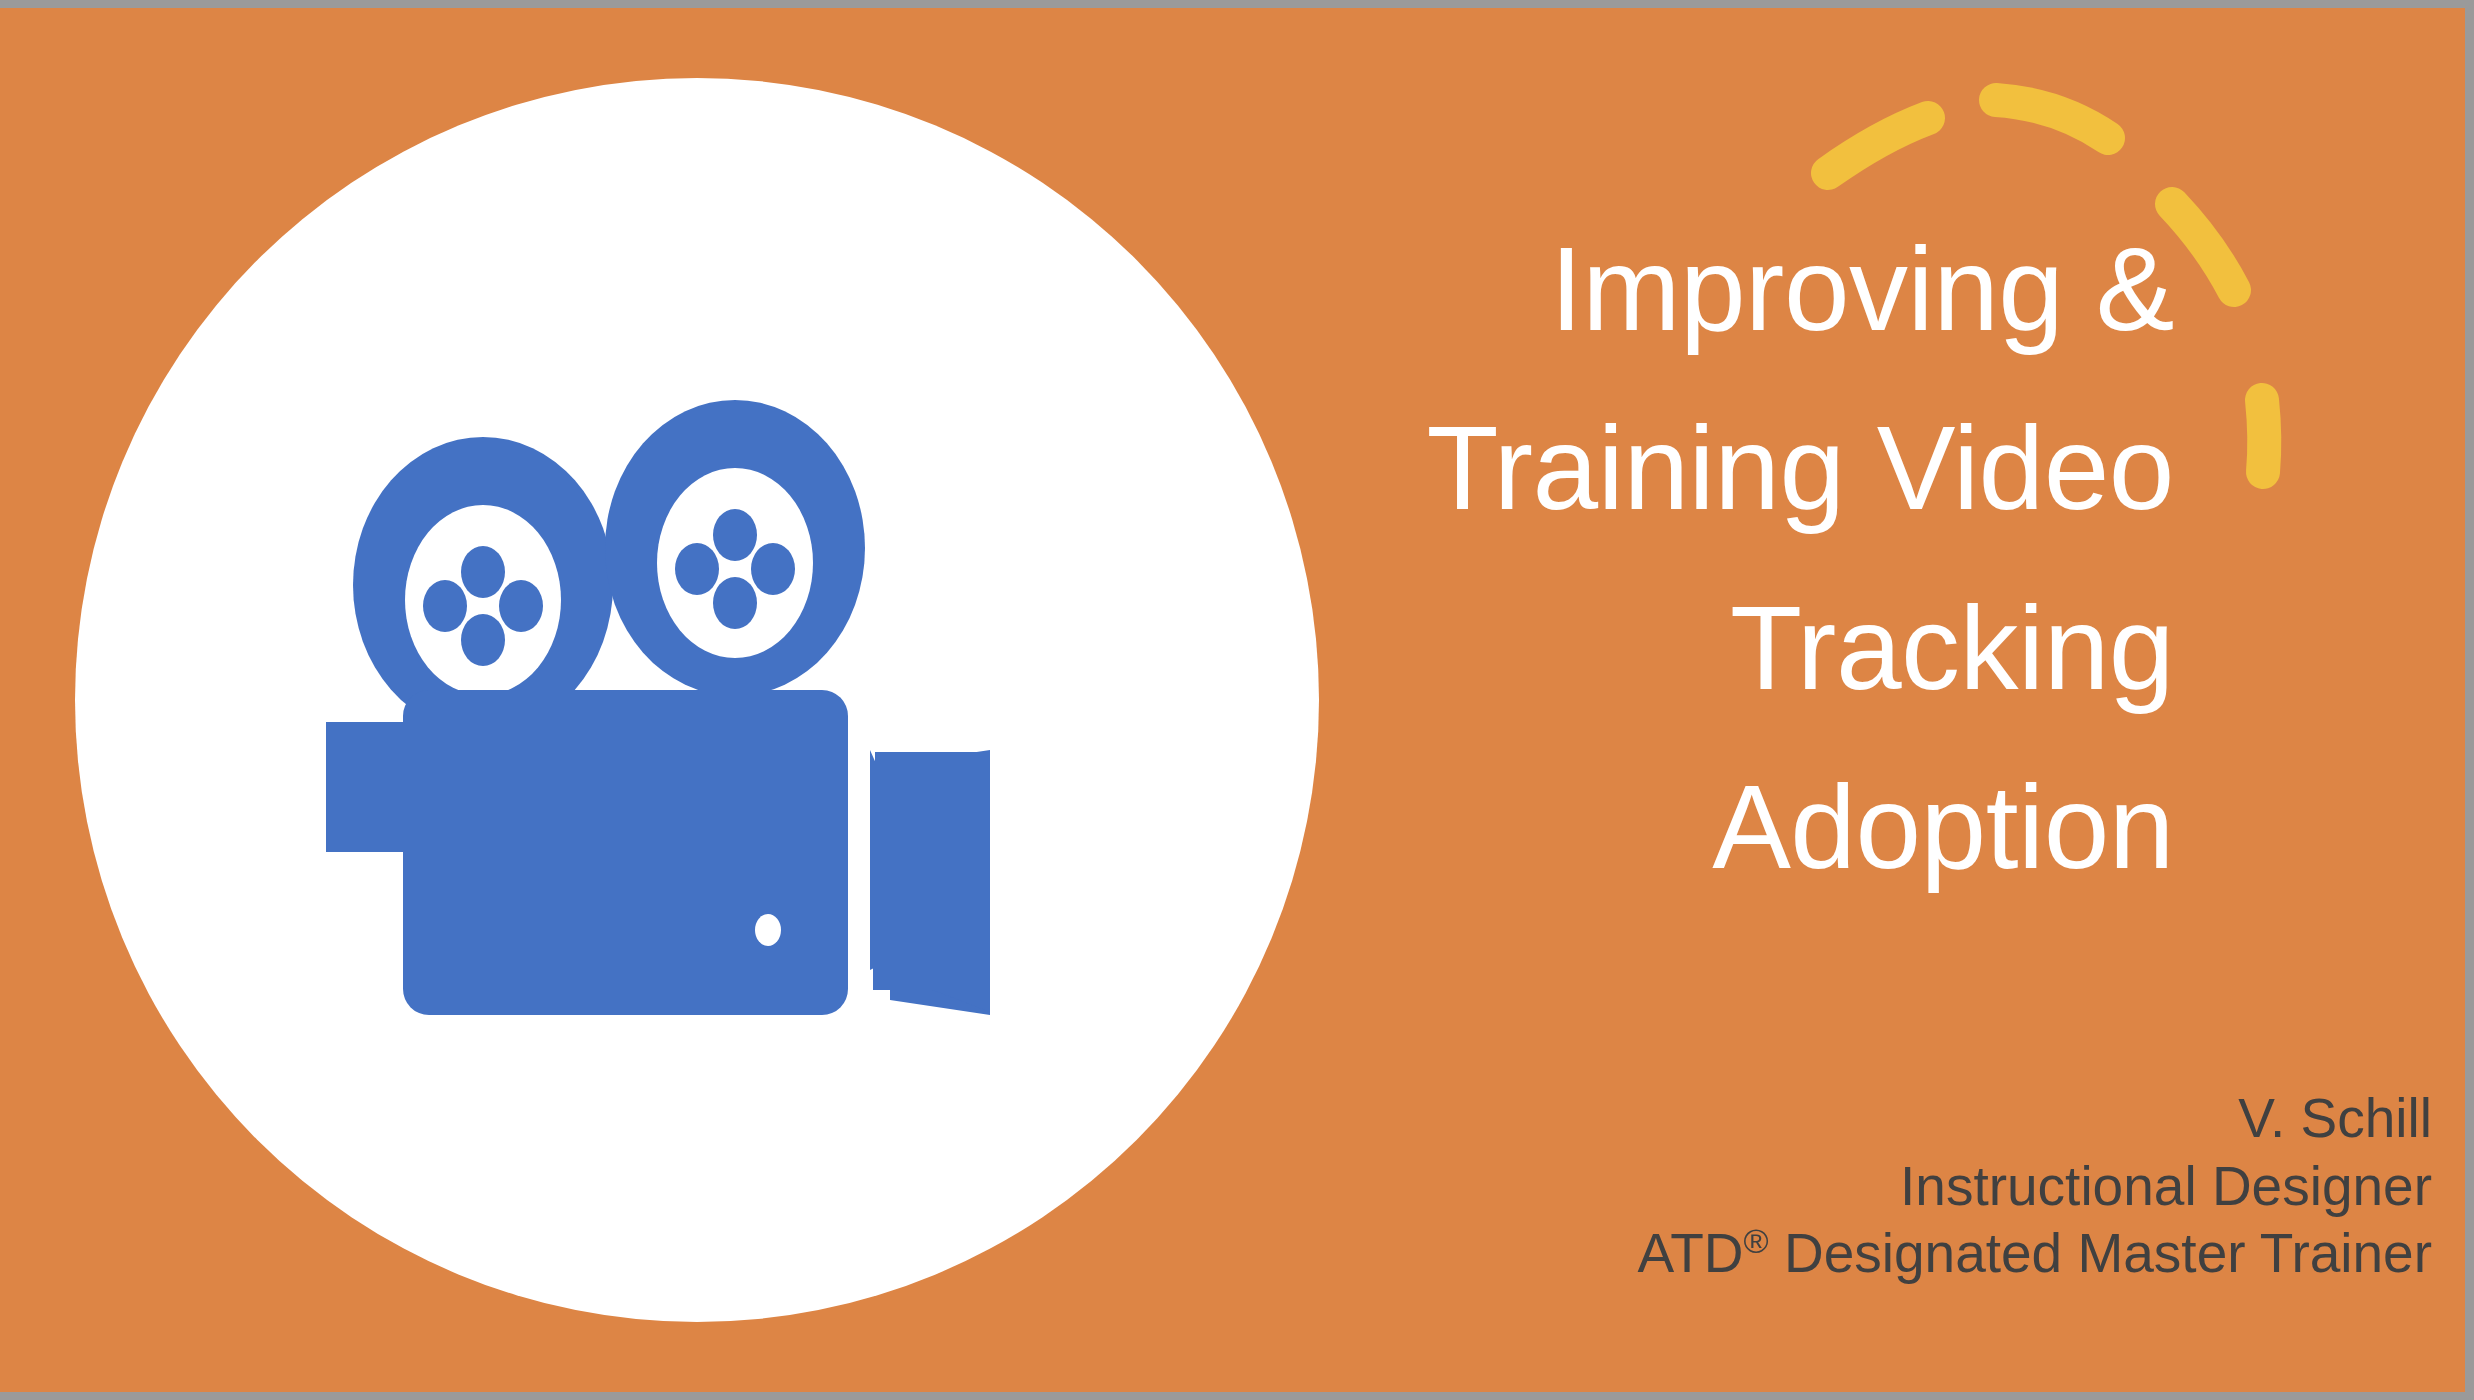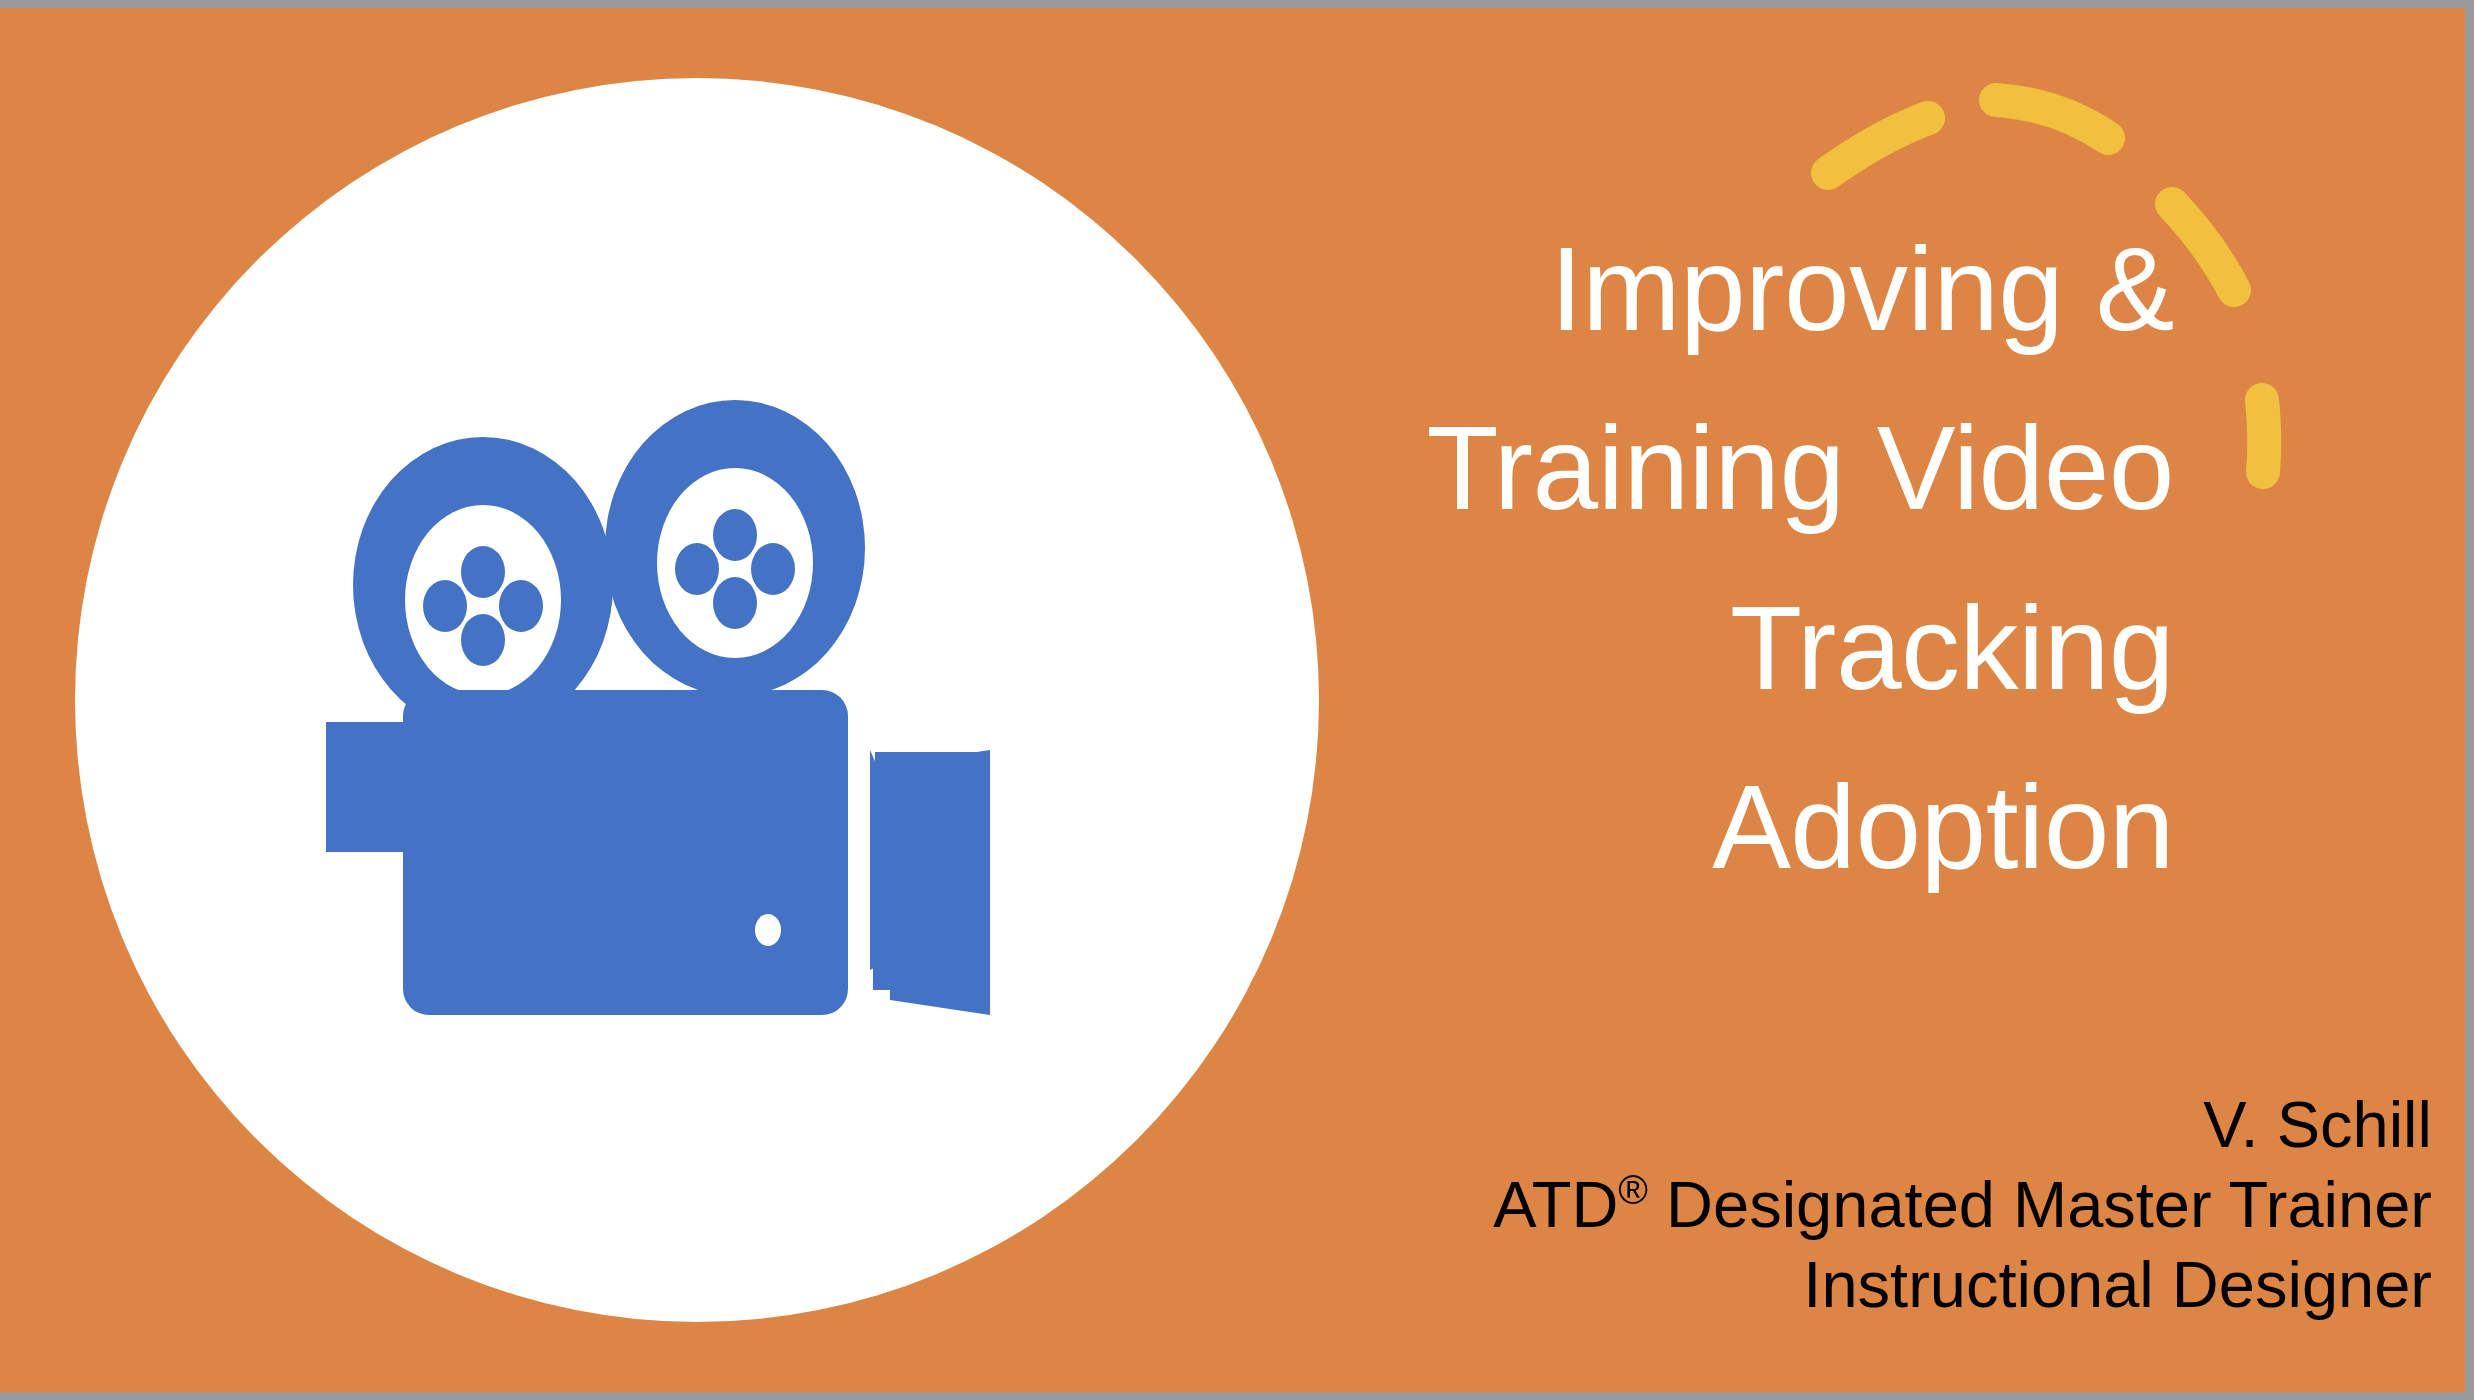--- a/index.html
+++ b/index.html
@@ -90,23 +90,23 @@
   #byline-block {
     position: absolute;
     right: 42px;
     top: 1085px;
     width: 1700px;
     text-align: right;
     z-index: 10;
   }
   .byline-line {
     display: block;
-    color: #000000;
+    color: #404040;
     font-family: "Liberation Sans", sans-serif;
-    font-size: 65px;
+    font-size: 55px;
     font-weight: 400;
     line-height: 1.23;
     white-space: nowrap;
   }
   .byline-line sup {
     font-size: 0.62em;
     vertical-align: super;
     line-height: 0;
   }
 </style>
@@ -157,21 +157,21 @@
 
   <div id="title-block">
     <span class="title-line">Improving &amp;</span>
     <span class="title-line">Training Video</span>
     <span class="title-line">Tracking</span>
     <span class="title-line">Adoption</span>
   </div>
 
   <div id="byline-block">
     <span class="byline-line">V. Schill</span>
+    <span class="byline-line">Instructional Designer</span>
     <span class="byline-line"><span>ATD</span><sup>®</sup><span> Designated Master Trainer</span></span>
-    <span class="byline-line">Instructional Designer</span>
   </div>
 
   <div id="slide-border-top"></div>
   <div id="slide-border-bottom"></div>
   <div id="slide-border-right"></div>
 
 </div>
 
 </body></html>

